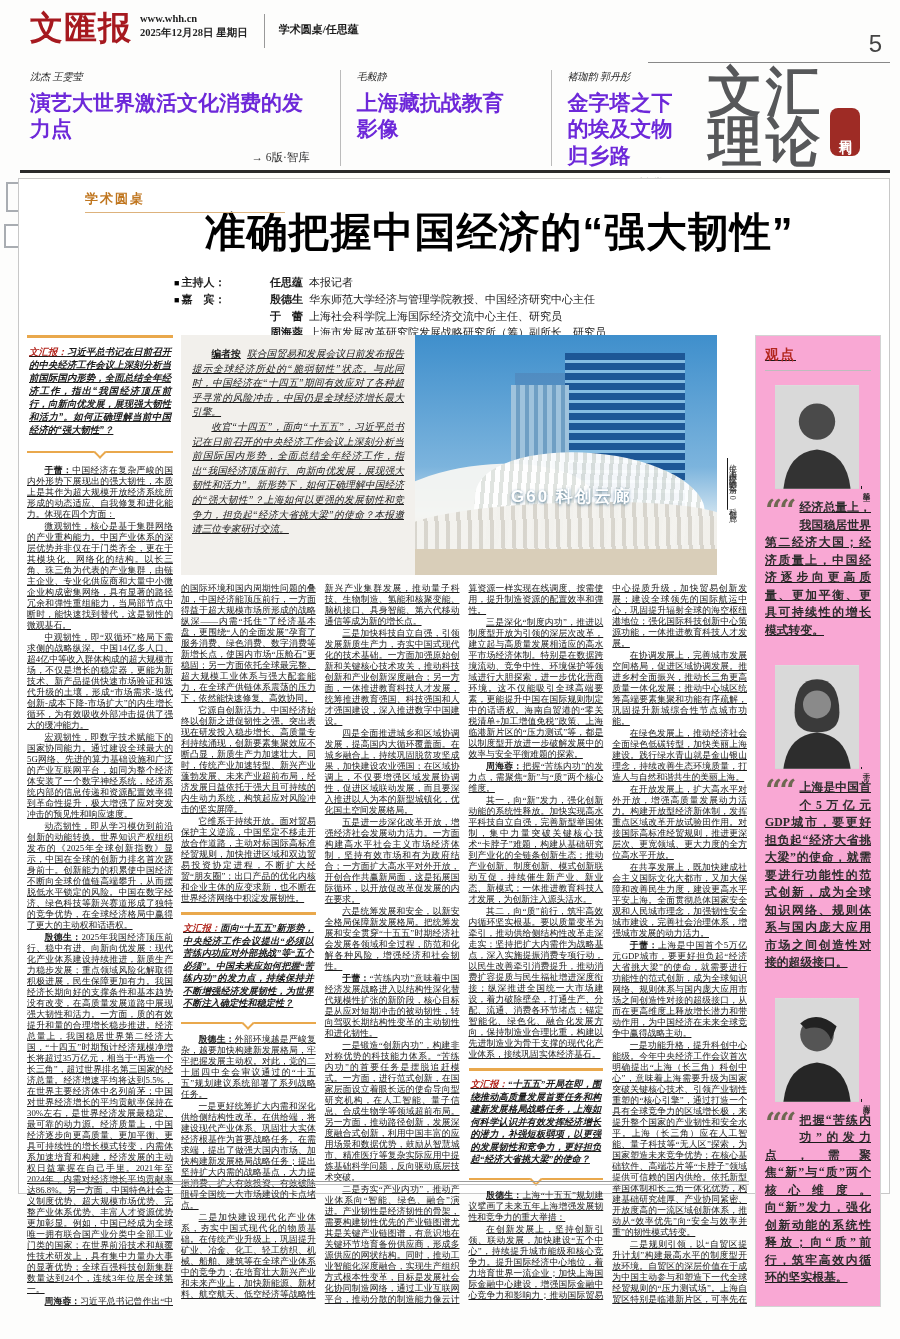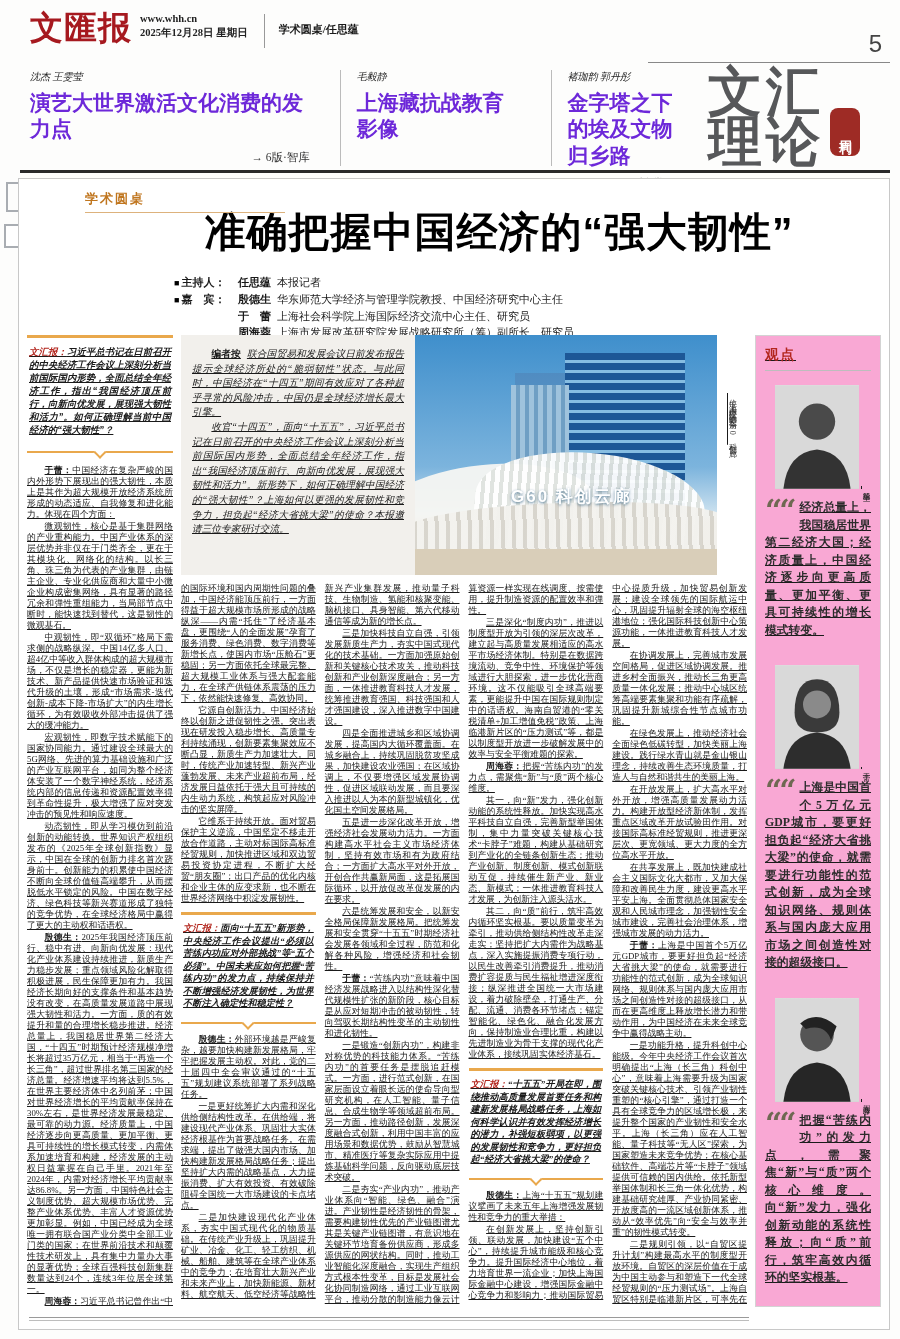--- a/index.html
+++ b/index.html
@@ -30,32 +30,32 @@
   
   .brand { position:absolute; left:706px; top:66px; width:170px; }
   .brand-grid { display:grid; grid-template-columns:58px 58px; line-height:50px;
                 font-family:"Liberation Sans",sans-serif; font-weight:900; font-size:54px; color:#57585a; }
   .brand-grid span { display:block; text-align:center; }
   .seal { position:absolute; left:124px; top:42px; width:30px; height:48px; background:#9e2b25;
           border-radius:8px; color:#fff; font-size:13px; font-weight:bold;
           writing-mode:vertical-rl; text-align:center; line-height:30px; letter-spacing:2px; }
 
   
-  .frame { position:absolute; left:18px; top:178px; width:872px; height:1152px;
+  .frame { position:absolute; left:18px; top:178px; width:872px; height:1016px;
            border:1px solid #c8c8c8; background:#fff; }
   .decor { position:absolute; border:2px solid #a9adb2; background:transparent; }
   .d1 { left:6px; top:182px; width:30px; height:30px; }
   .d2 { left:22px; top:202px; width:30px; height:30px; background:#fff; }
   .d3 { left:4px; top:224px; width:24px; height:24px; background:#fff; }
   .tag-row { position:absolute; left:66px; top:10px; width:200px; border-bottom:1px solid #ddb27c; padding-bottom:4px; }
   .tag { color:#c0761f; font-weight:900; font-size:13px; font-family:"Liberation Sans",sans-serif; letter-spacing:2px; }
   .headline { margin:26px 40px 0 130px; text-align:center; font-size:41px; font-weight:900;
               font-family:"Liberation Sans",sans-serif; color:#000; letter-spacing:1px; }
   .panel { width:560px; margin:14px auto 0 auto; font-size:11px; line-height:16px; }
-  .panel .row { display:flex; }
+  .panel .row { display:flex;gap:32px; }
   .panel .lbl { font-weight:900; white-space:pre; width:64px; }
   .panel .sq { color:#000; margin-right:2px; font-size:9px; }
   .panel b { font-weight:900; margin-right:6px; white-space:nowrap; }
   .panel .ind { width:64px; }
 
   
   .body-grid { position:absolute; left:8px; top:156px; width:854px; height:972px;
                display:grid; grid-template-columns:146px 566px 126px; column-gap:8px;text-decoration:underline; }
 
   
@@ -75,21 +75,21 @@
                 break-inside:avoid; }
   .flow .qbox .qlead { color:#b3261e; font-weight:900; }
 
   
   .col-main { height:972px; overflow:hidden; }
   .top-row { display:grid; grid-template-columns:234px 322px; column-gap:0; height:240px; margin-bottom:8px; }
   .ed-note { background:#f2f0ec; padding:12px 11px; font-size:9.7px; line-height:14.6px;
              font-style:italic; text-align:justify; }
   .ed-note p { text-indent:2em; }
   .ed-note b { font-style:normal; font-weight:900; margin-right:6px; }
-  .photo { display:flex; }
+  .photo { display:flex;text-align:center; }
   .photo-art { position:relative; width:302px; height:240px; overflow:hidden;
                background:linear-gradient(180deg,#3f8fcc 0%,#7cb4dd 55%,#cfe3f0 75%,#d8cdb8 78%,#cfc2a8 100%); }
   .tower { position:absolute; left:150px; top:18px; width:120px; height:160px;
            background:repeating-linear-gradient(180deg,#1d5796 0 7px,#86bde2 7px 10px);
            box-shadow:-60px 10px 0 -10px rgba(80,130,180,.55); }
   .tower2 { position:absolute; left:96px; top:50px; width:58px; height:128px;
             background:repeating-linear-gradient(90deg,#9fc3dd 0 5px,#6f9fc4 5px 9px); }
   .arc { position:absolute; background:#f6f6f2; border-radius:50% 50% 0 0; opacity:.95; }
   .arc1 { left:-40px; top:130px; width:220px; height:90px; transform:rotate(-6deg); }
   .arc2 { left:60px; top:118px; width:230px; height:100px; transform:rotate(5deg);

